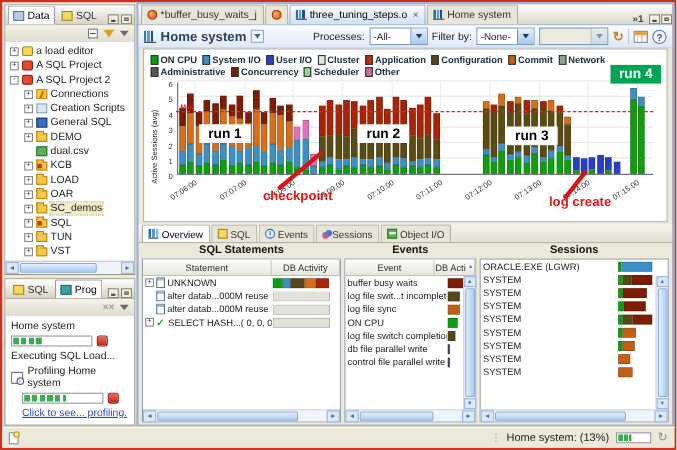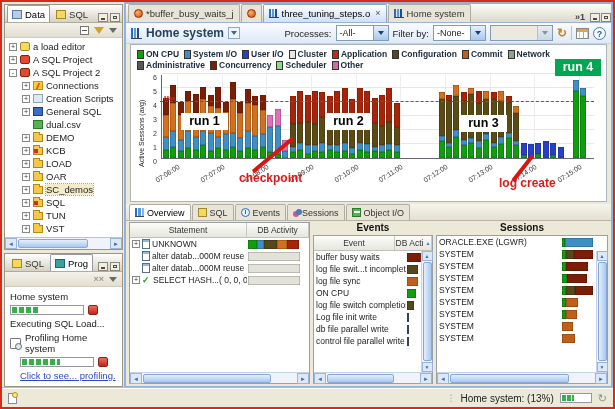--- a/index.html
+++ b/index.html
@@ -210,28 +210,28 @@
               <span class="exp">+</span>
               <span class="ticon i-creation-scripts"></span>
               <span class="tlabel">Creation Scripts</span>
             </div>
             <div class="trow" style="padding-left: 17px;">
               <span class="exp">+</span>
               <span class="ticon i-general-sql"></span>
               <span class="tlabel">General SQL</span>
             </div>
             <div class="trow" style="padding-left: 17px;">
+              <span class="exp">+</span>
+              <span class="ticon i-folder"></span>
+              <span class="tlabel">DEMO</span>
+            </div>
+            <div class="trow" style="padding-left: 17px;">
               <span class="exp noexp">+</span>
               <span class="ticon i-csv"></span>
               <span class="tlabel">dual.csv</span>
-            </div>
-            <div class="trow" style="padding-left: 17px;">
-              <span class="exp">+</span>
-              <span class="ticon i-folder"></span>
-              <span class="tlabel">DEMO</span>
             </div>
             <div class="trow" style="padding-left: 17px;">
               <span class="exp">+</span>
               <span class="ticon i-folder-red"></span>
               <span class="tlabel">KCB</span>
             </div>
             <div class="trow" style="padding-left: 17px;">
               <span class="exp">+</span>
               <span class="ticon i-folder"></span>
               <span class="tlabel">LOAD</span>
@@ -768,20 +768,21 @@
             <span>Sessions</span>
           </span>
           <span class="dtab">
             <span class="dic dic-objectio"></span>
             <span>Object I/O</span>
           </span>
         </div>
 
       <div class="detail">
         <div class="section">
+            <div class="sectitle">SQL Statements</div>
             <div class="tbox">
               <div class="thead">
                 <div class="th" style="flex: 1 1 0%;">Statement</div>
                 <div class="th" style="width: 62px;">
                   <span>DB Activity</span>
                 </div>
               </div>
               <div class="tbody">
                 <div class="tr">
                   <div class="td-label">
@@ -877,28 +878,20 @@
                   <div class="td-bar" style="width: 26px;">
                     <span class="bseg" style="width: 9px; background: rgb(16, 158, 16);"></span>
                   </div>
                 </div>
                 <div class="tr">
                   <div class="td-label">
                     <span class="rlabel">log file switch completion</span>
                   </div>
                   <div class="td-bar" style="width: 26px;">
                     <span class="bseg" style="width: 7px; background: rgb(85, 72, 26);"></span>
-                  </div>
-                </div>
-                <div class="tr">
-                  <div class="td-label">
-                    <span class="rlabel">Log file init write</span>
-                  </div>
-                  <div class="td-bar" style="width: 26px;">
-                    <span class="bseg" style="width: 2px; background: rgb(68, 80, 106);"></span>
                   </div>
                 </div>
                 <div class="tr">
                   <div class="td-label">
                     <span class="rlabel">db file parallel write</span>
                   </div>
                   <div class="td-bar" style="width: 26px;">
                     <span class="bseg" style="width: 2px; background: rgb(68, 80, 106);"></span>
                   </div>
                 </div>

